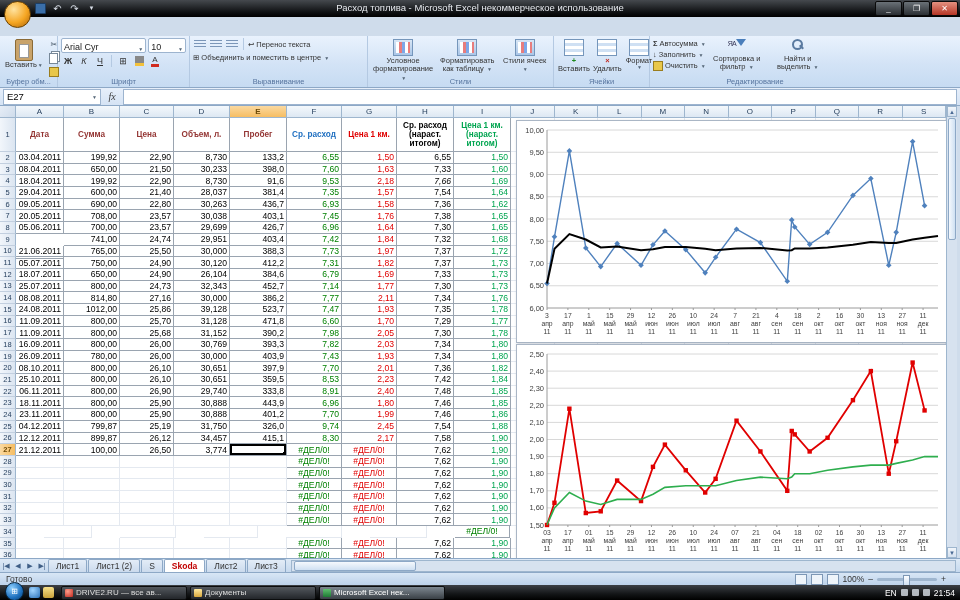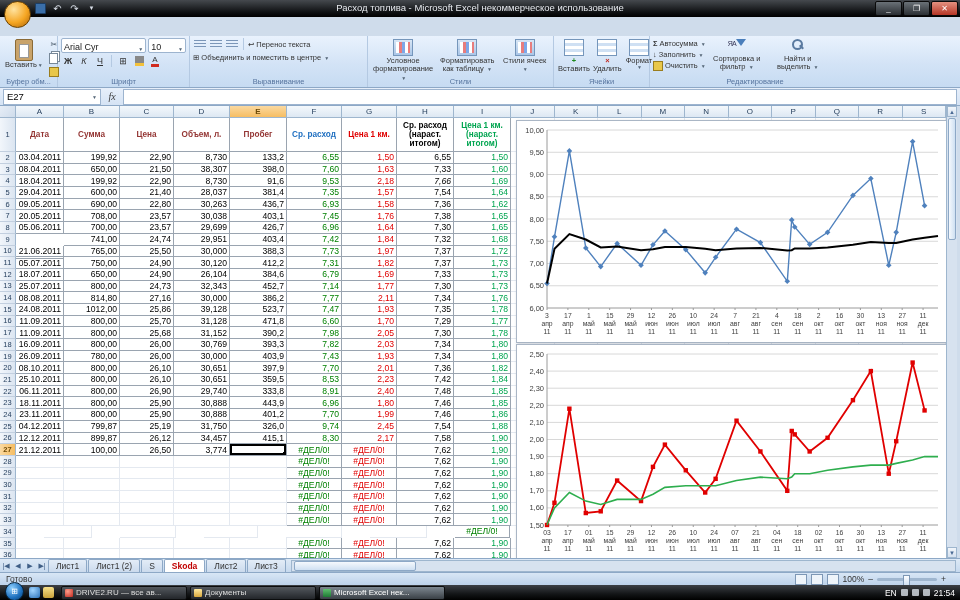--- a/index.html
+++ b/index.html
@@ -369,21 +369,21 @@
           <div class="cell g" style="flex: 0 0 43.5px;"></div>
           <div class="cell g" style="flex: 0 0 43.5px;"></div>
           <div class="cell g" style="flex: 0 0 43.5px;"></div>
           <div class="cell g" style="flex: 0 0 43.5px;"></div>
         </div>
         <div class="row" style="height: 11.7px;">
           <div class="rowhead">3</div>
           <div class="cell b ar" style="flex: 0 0 48px; width: 48px;">08.04.2011</div>
           <div class="cell b ar" style="flex: 0 0 56px; width: 56px;">650,00</div>
           <div class="cell b ar" style="flex: 0 0 54px; width: 54px;">21,50</div>
-          <div class="cell b ar" style="flex: 0 0 56px; width: 56px;">38,307</div>
+          <div class="cell b ar" style="flex: 0 0 56px; width: 56px;">30,233</div>
           <div class="cell b ar" style="flex: 0 0 57px; width: 57px;">398,0</div>
           <div class="cell b ar tF" style="flex: 0 0 55px; width: 55px;">7,60</div>
           <div class="cell b ar tG" style="flex: 0 0 55px; width: 55px;">1,63</div>
           <div class="cell b ar tH" style="flex: 0 0 57px; width: 57px;">7,33</div>
           <div class="cell b ar tI" style="flex: 0 0 57px; width: 57px;">1,60</div>
           <div class="cell g" style="flex: 0 0 43.5px;"></div>
           <div class="cell g" style="flex: 0 0 43.5px;"></div>
           <div class="cell g" style="flex: 0 0 43.5px;"></div>
           <div class="cell g" style="flex: 0 0 43.5px;"></div>
           <div class="cell g" style="flex: 0 0 43.5px;"></div>

